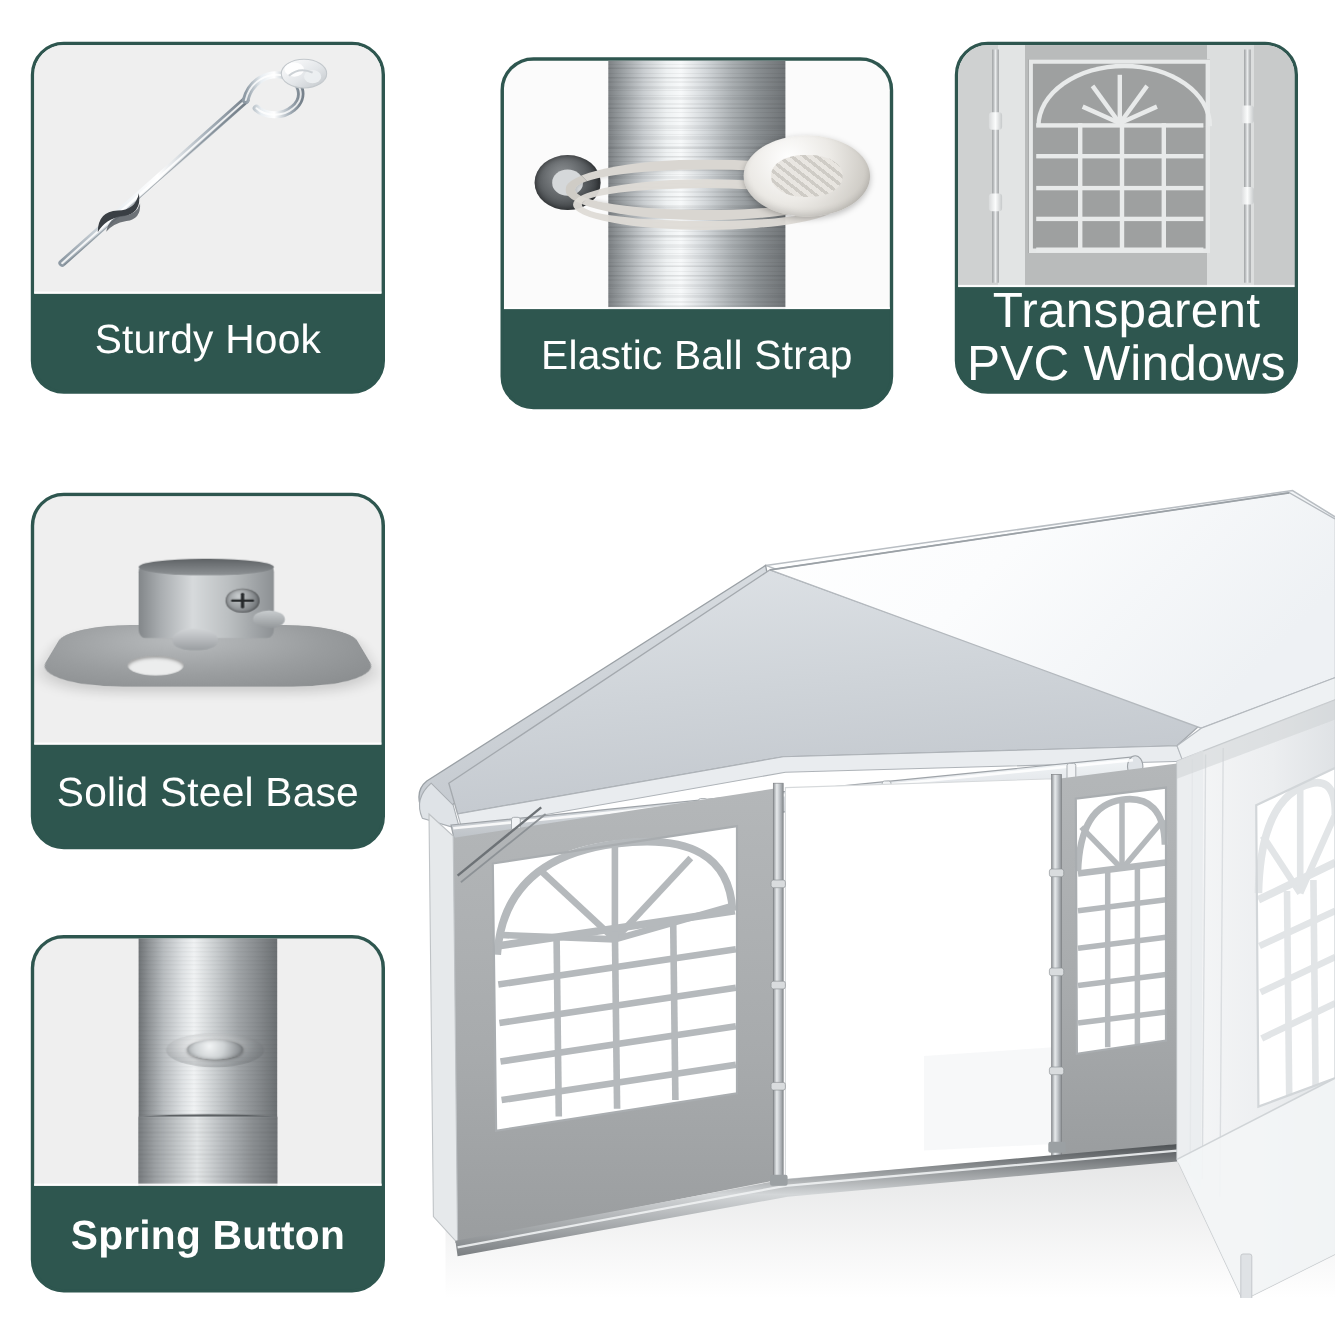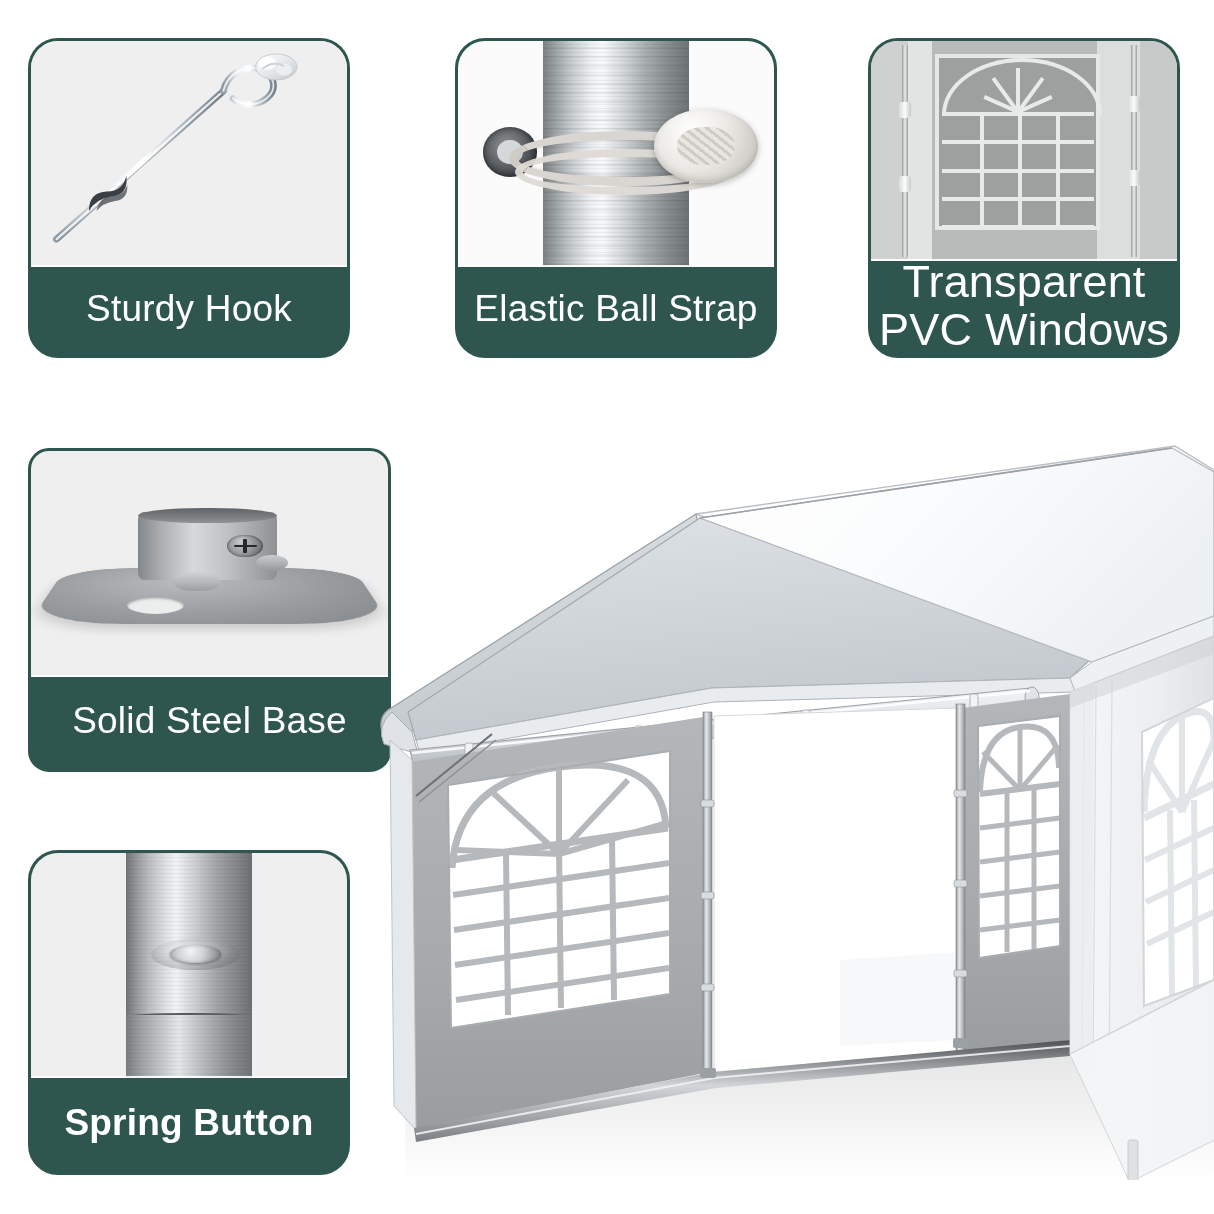--- a/index.html
+++ b/index.html
@@ -243,21 +243,21 @@
 
         <g transform="translate(78,166) rotate(-43)">
           <path d="M-26 0 q14 -15 28 -3 q12 11 26 1 q-12 17 -27 6 q-13 -9 -27 -4 z" fill="#3a3f44"></path>
           <path d="M-20 5 q12 -9 22 -1 q10 8 20 2 q-10 12 -21 4 q-11 -7 -21 -5 z" fill="#565c62" opacity=".85"></path>
         </g>
       </svg>
     </div>
     <div class="card-label" style="height:80px;font-size:37px;">Sturdy Hook</div>
   </div>
 
-  <div class="card" id="card-1" style="left:455px;top:38px;width:322px;height:320px;">
+  <div class="card" id="card-1" style="left:455px;top:52px;width:357px;height:320px;">
     <div class="card-photo" style="background:#fbfbfb;">
       <div class="ph pole-v">
         <div class="pole-grain"></div>
           <div class="pole-grain2"></div>
       </div>
       <div class="ph eyelet"></div>
       <div class="ph bungee"></div>
       <div class="ph bungee2"></div>
       <div class="ph ballknob"></div>
     </div>
@@ -289,21 +289,21 @@
       </div>
       <div class="pole-thin" style="left:85%;">
         <div class="pole-clip" style="top:24%;"></div>
         <div class="pole-clip" style="top:59%;"></div>
       </div>
     </div>
     <div class="card-label" style="height:86px;font-size:45px;">Transparent
 PVC Windows</div>
   </div>
 
-  <div class="card" id="card-3" style="left:28px;top:448px;width:363px;height:324px;border-radius:21px;">
+  <div class="card" id="card-3" style="left:28px;top:448px;width:322px;height:324px;">
     <div class="card-photo">
       <div class="ph base-plate"></div>
       <div class="ph base-pole"></div>
       <div class="ph base-collar"></div>
       <div class="ph base-collar-top"></div>
       <div class="ph base-weld"></div>
       <div class="ph base-weld2"></div>
       <div class="ph base-screw"></div>
       <div class="ph base-hole"></div>
     </div>

